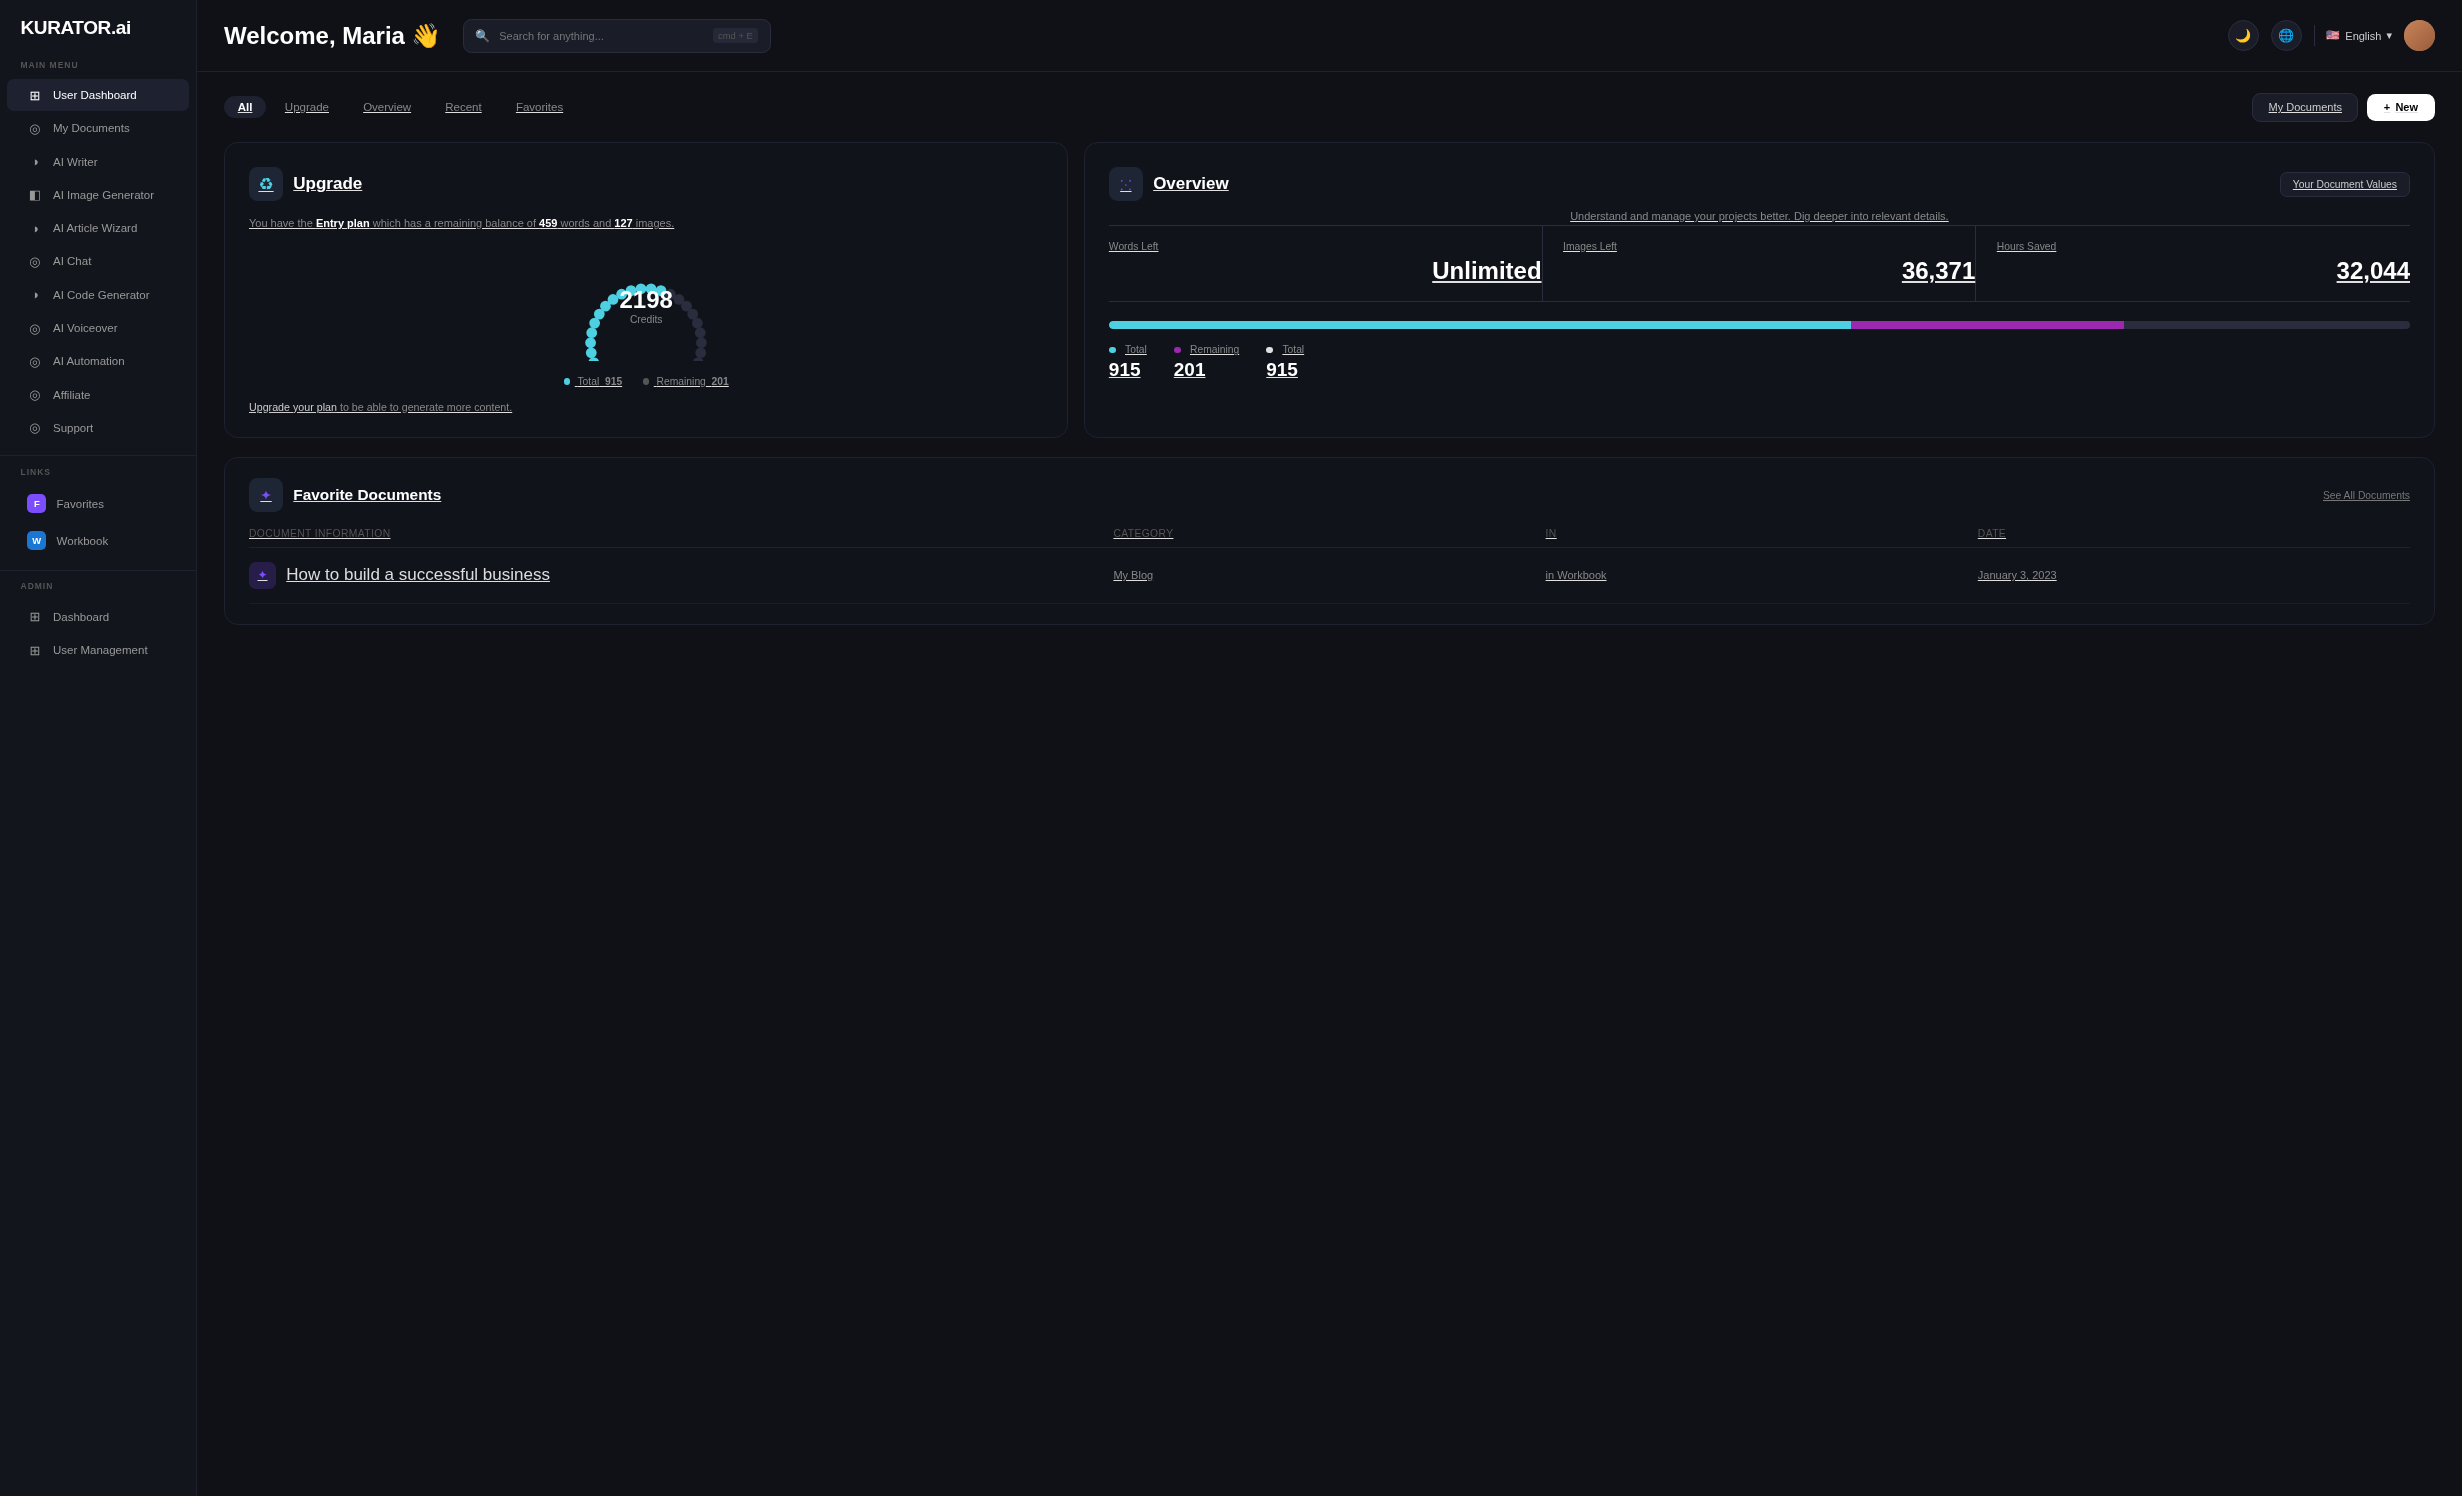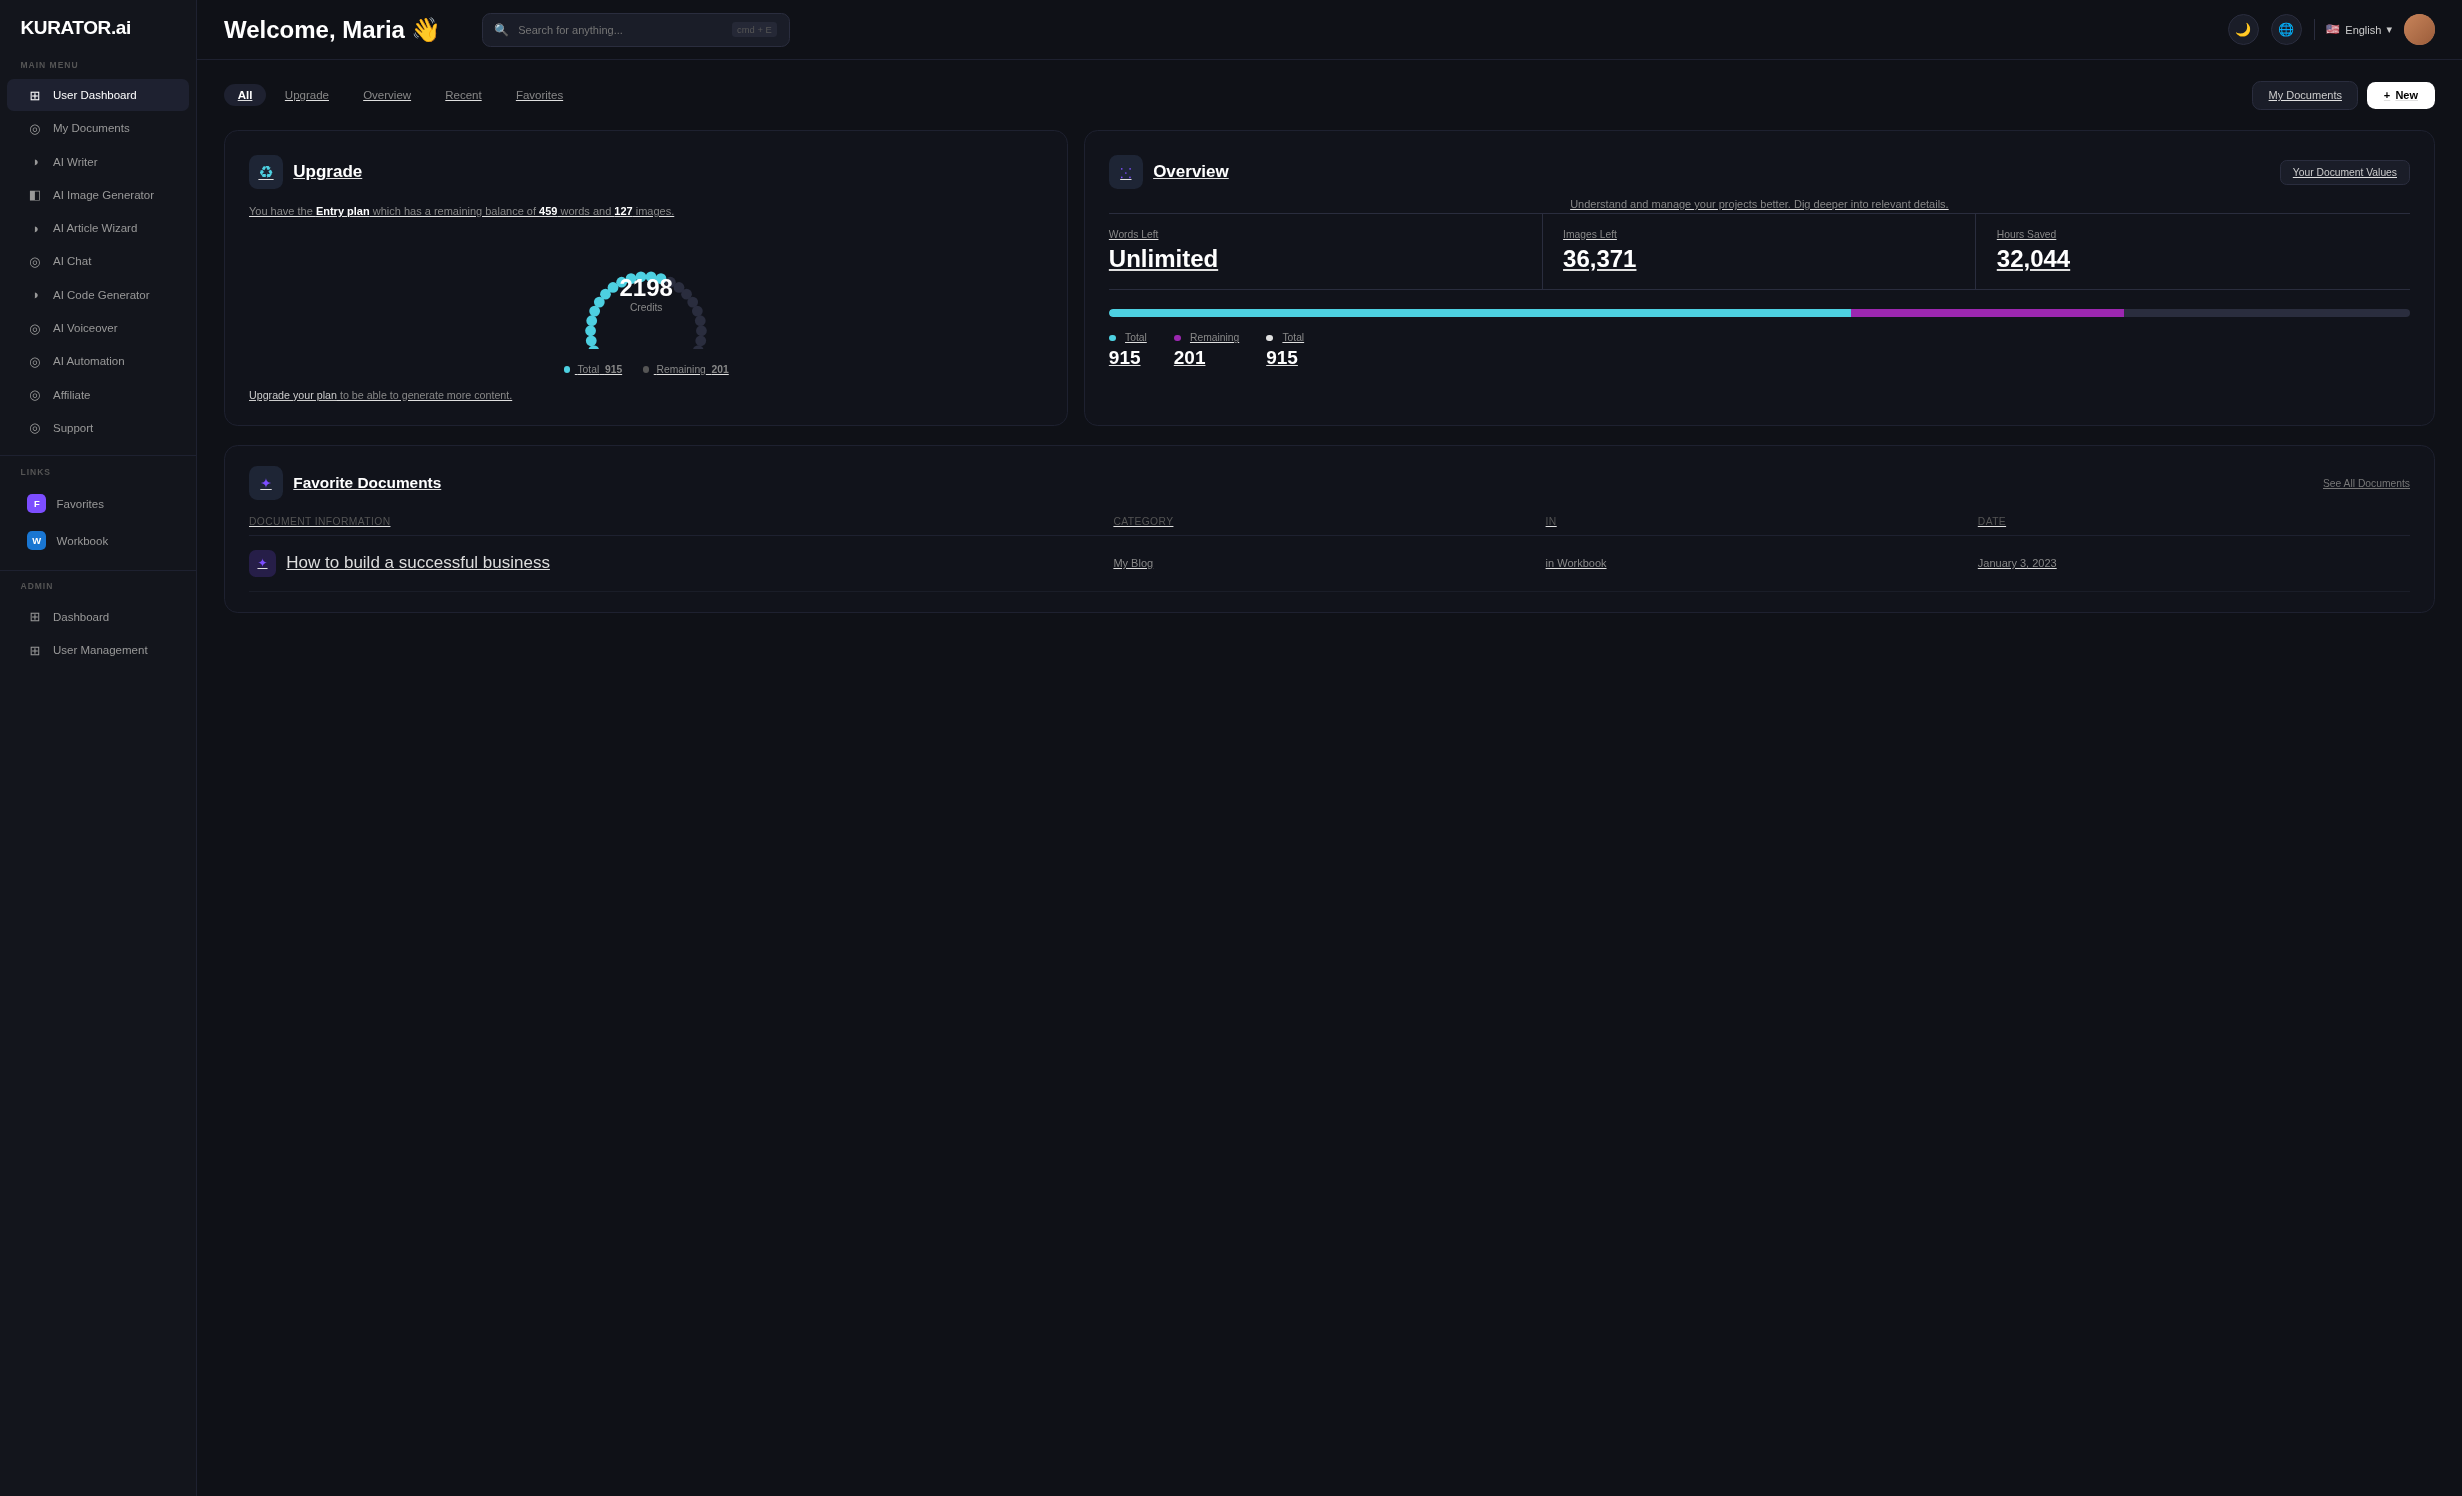--- a/index.html
+++ b/index.html
@@ -90,23 +90,23 @@
       flex-direction: column;
       overflow: hidden;
       background: #0f1117;
     }
 
     
     .topbar {
       display: flex;
       align-items: center;
       padding: 0 27px;
-      height: 60px;
+      height: 72px;
       border-bottom: 0.9px solid #1e2130;
-      gap: 30px;
+      gap: 11px;
       flex-shrink: 0;
     }
     .topbar-title {
       font-size: 24px;
       font-weight: 700;
       color: #fff;
       flex-shrink: 0;
     }
     .topbar-search {
       flex: 1;
@@ -389,20 +389,21 @@
     .stat-item:not(:first-child) { padding-left: 20.5px; }
     .stat-label {
       font-size: 10.3px;
       color: #888;
       margin-bottom: 5.1px;
     }
     .stat-value {
       font-size: 24px;
       font-weight: 700;
       color: #fff;
+      text-align: right;
     }
 
     .docs-progress-label {
       font-size: 11px;
       color: #888;
       margin-bottom: 8.5px;
     }
     .docs-progress-label strong { color: #fff; }
     .progress-bar-track {
       height: 8.5px;

